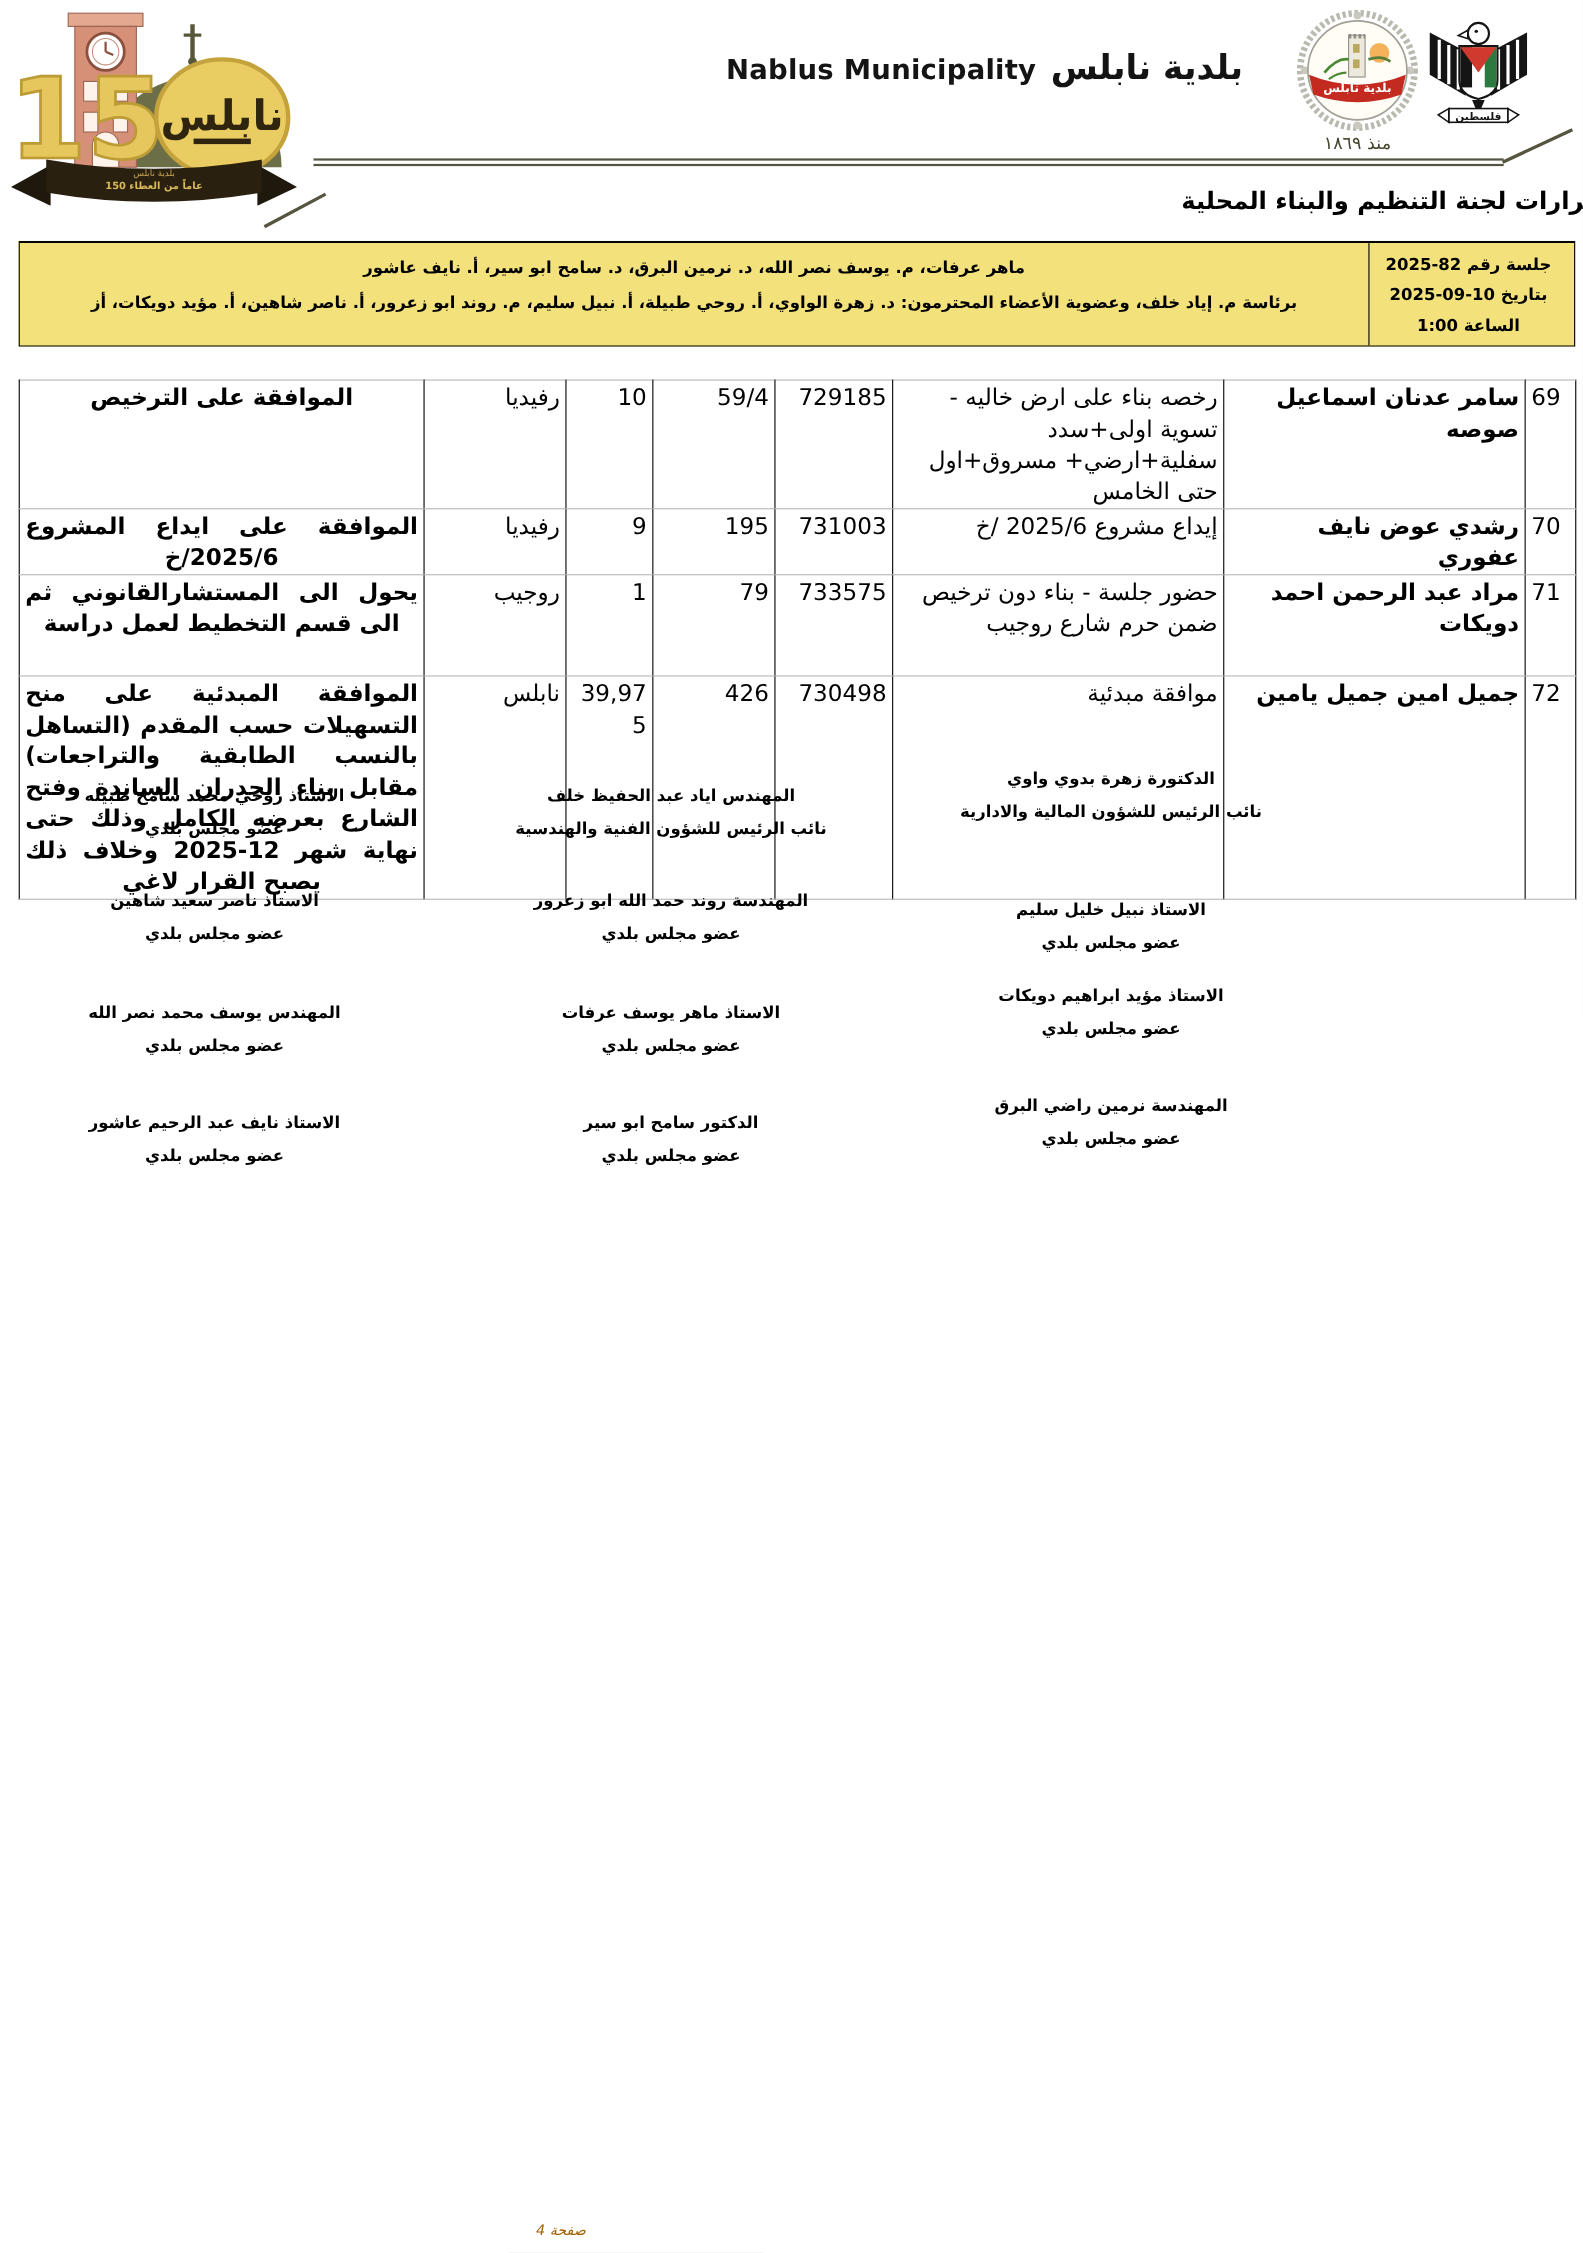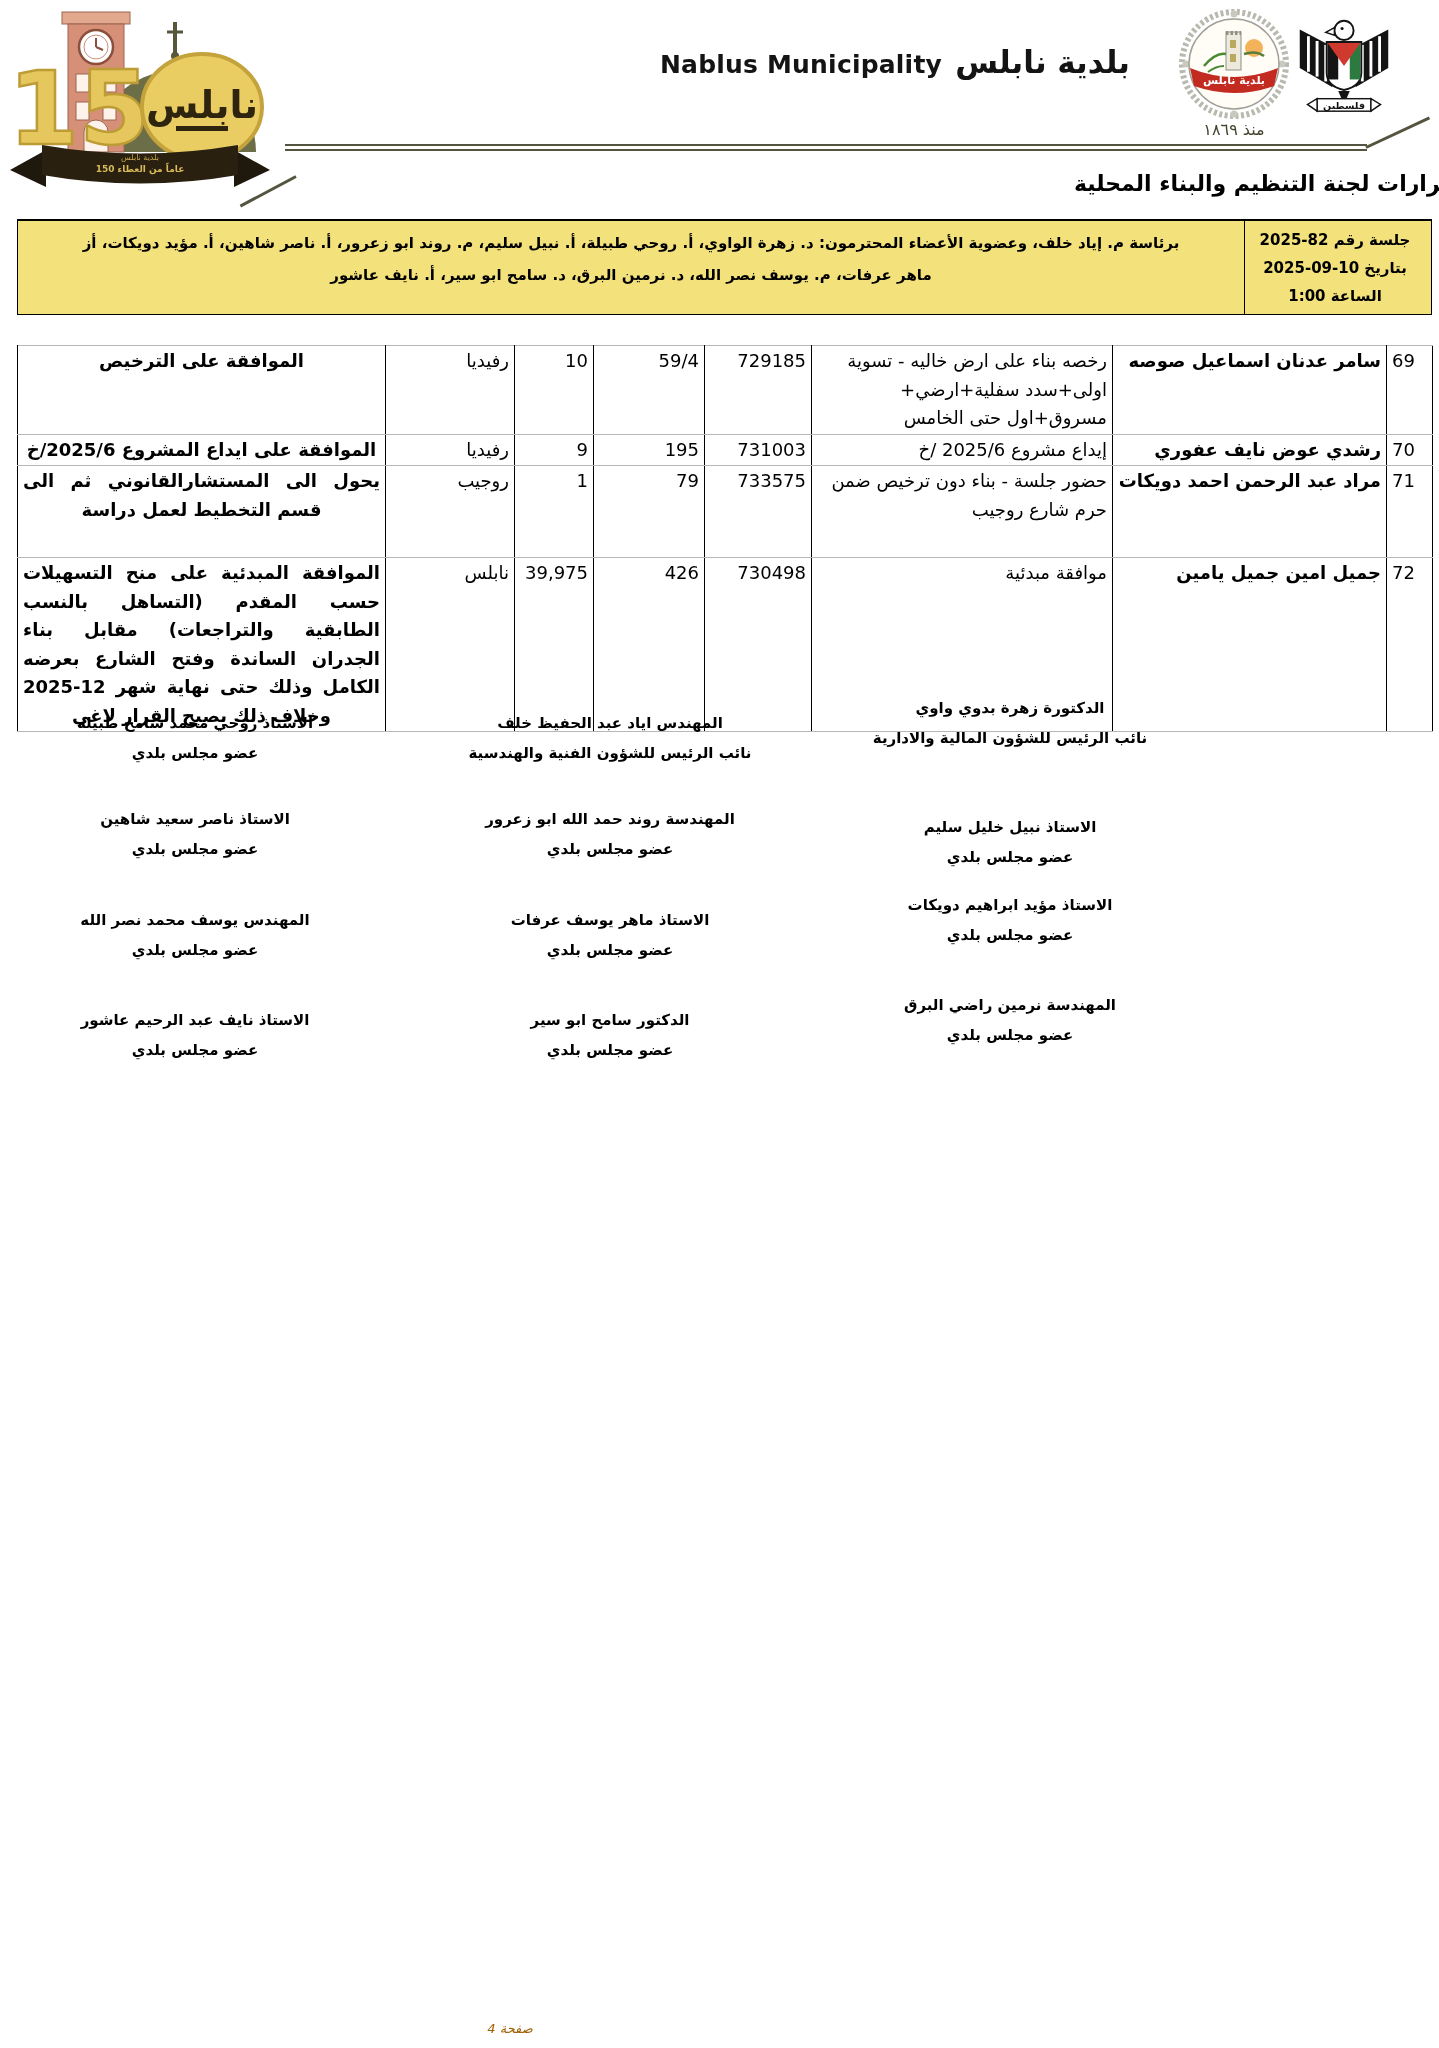--- a/index.html
+++ b/index.html
@@ -28,21 +28,21 @@
   .session-bar{position:absolute;top:219px;left:17px;width:1415px;min-height:95px;
         background:#f3e17b;border:1.5px solid #000;border-top-width:2.5px;display:flex;}
   .session-info{width:187px;border-left:1.5px solid #000;padding:5px 10px 4px 4px;
         text-align:center;font-weight:bold;font-size:15px;line-height:28px;}
   .session-att{flex:1;text-align:center;padding:6px 18px;font-weight:bold;
         font-size:15px;line-height:32px;}
   
   .decisions{position:absolute;top:345px;left:17px;width:1415px;border-collapse:collapse;
         table-layout:fixed;direction:rtl;}
   .decisions td{border:1px solid;border-color:#b7b7b7 #000;vertical-align:top;
-        padding:1px 5px;font-size:18px;line-height:28.5px;word-wrap:break-word;}
+        padding:1px 5px;font-size:21px;line-height:28.5px;word-wrap:break-word;}
   .r69 td{height:88px;} .r70 td{height:31px;} .r71 td{height:92px;} .r72 td{height:148px;}
   .c-no{text-align:left;font-size:16px;padding-left:3px;}
   .c-name{font-weight:bold;}
   .c-req,.c-basin,.c-plot{font-size:16px;}
   .c-area{font-size:15.5px;}
   .c-dec{font-weight:bold;text-align:justify;text-align-last:center;}
   
   .sig{position:absolute;text-align:center;font-weight:bold;font-size:15px;line-height:22px;}
   .sig .nm{margin-bottom:8px;}
   .col-r{left:828px;width:364px;}
@@ -139,22 +139,22 @@
 
   <h1 class="doc-title">قرارات لجنة التنظيم والبناء المحلية</h1>
 
   <div class="session-bar" dir="rtl">
     <div class="session-info">
       <div>جلسة رقم 82-2025</div>
       <div>بتاريخ 10-09-2025</div>
       <div>الساعة 1:00</div>
     </div>
     <div class="session-att">
+      <div>ماهر عرفات، م. يوسف نصر الله، د. نرمين البرق، د. سامح ابو سير، أ. نايف عاشور</div>
       <div>برئاسة م. إياد خلف، وعضوية الأعضاء المحترمون: د. زهرة الواوي، أ. روحي طبيلة، أ. نبيل سليم، م. روند ابو زعرور، أ. ناصر شاهين، أ. مؤيد دويكات، أز</div>
-      <div>ماهر عرفات، م. يوسف نصر الله، د. نرمين البرق، د. سامح ابو سير، أ. نايف عاشور</div>
     </div>
   </div>
 
   <table class="decisions" dir="rtl">
     <colgroup>
       <col style="width:46px">
         <col style="width:274px">
         <col style="width:301px">
         <col style="width:107px">
       <col style="width:111px">

